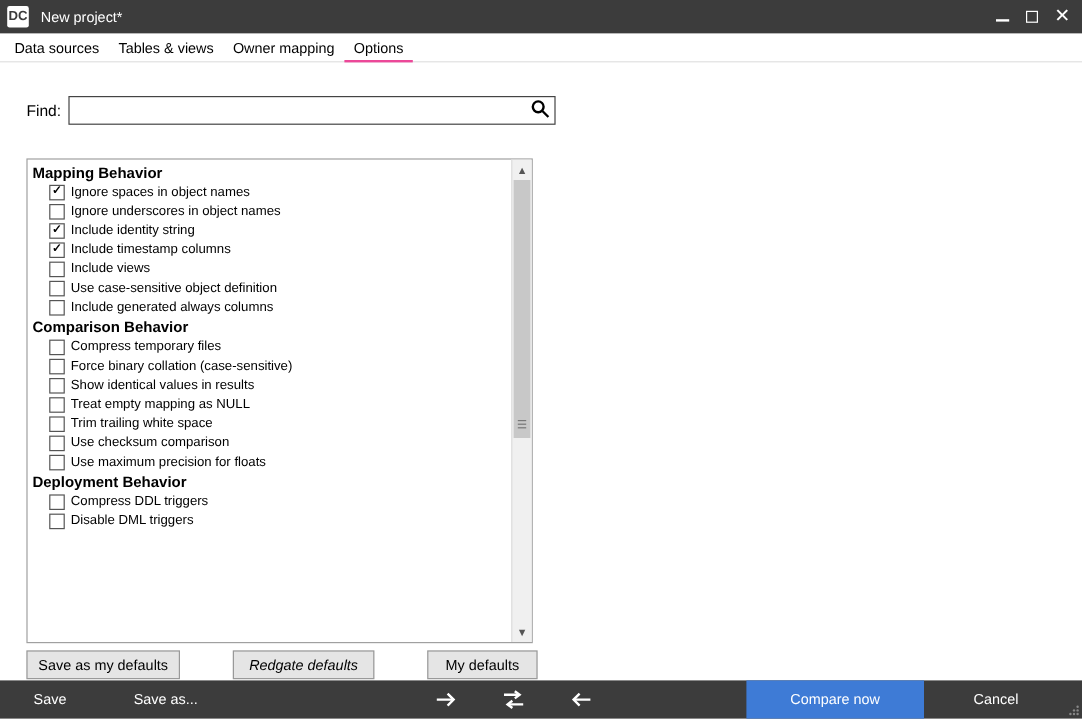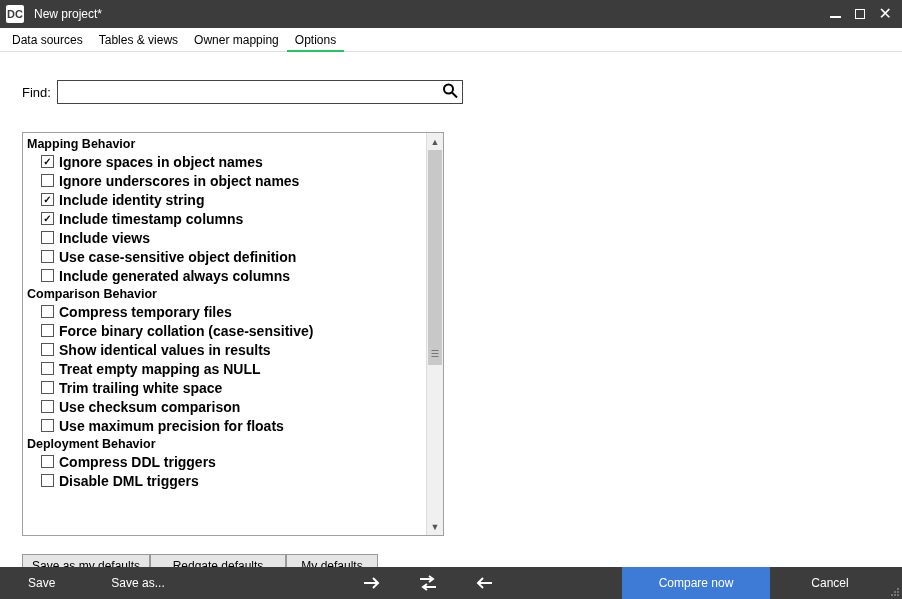--- a/index.html
+++ b/index.html
@@ -47,21 +47,21 @@
       align-items: flex-end;
     }
     .tabs .tab {
       padding: 4px 8px 3px 8px;
       font-size: 12px;
       color: #000;
       cursor: pointer;
       border-bottom: 2px solid transparent;
       margin-bottom: -1px;
     }
-    .tabs .tab.active { border-bottom: 2px solid #22c55e; }
+    .tabs .tab.active { border-bottom: 2px solid #ec4899; }
 
     .content {
       padding: 28px 22px 10px 22px;
     }
     .find-row {
       display: flex;
       align-items: center;
       margin-bottom: 28px;
     }
     .find-row label { font-weight: normal; font-size: 13px; margin-right: 6px;}
@@ -104,21 +104,21 @@
       padding: 1.5px 0 1.5px 14px;
       gap: 5px;
     }
     .cbox {
       width: 13px; height: 13px; border: 1px solid #555; background: #fff;
       display: inline-flex; align-items:center; justify-content:center;
       font-size: 11px; line-height: 1;
       flex-shrink: 0;
     }
     .cbox.checked::after{ content:"✓"; color:#000; font-weight:bold; font-size:10px;}
-    .option-label { font-size: 14px; font-weight: bold; }
+    .option-label { font-size: 11px; }
     .scrollbar {
       width: 17px;
       background: #f0f0f0;
       border-left: 1px solid #dcdcdc;
       position: relative;
     }
     .scrollbar .arrow {
       position: absolute; left:0; right:0; height:17px;
       display:flex; align-items:center; justify-content:center;
       color:#555; font-size:9px; cursor:pointer;
@@ -131,28 +131,28 @@
       background: #c8c8c8;
     }
     .scrollbar .grip{
       position:absolute; left:50%; transform:translateX(-50%);
       bottom: 8px;
       width:7px; height:7px;
       display:flex; flex-direction:column; justify-content:space-between;
     }
     .scrollbar .grip span{ height:1px; background:#777;}
     .defaults-row{
-      display:flex; margin-top:18px;
+      display:flex; gap:44px; margin-top:6px;
     }
     .defaults-row button{
       height:24px; border:1px solid #999; background:#e5e5e5;
       font-size:12px; cursor:pointer;
     }
     .defaults-row button.wide1{ width:128px;}
-    .defaults-row button.wide2{ width:136px;}
+    .defaults-row button.wide2{ width:118px;font-style:italic;}
     .defaults-row button.wide3{ width:92px;}
     .footer{
       position:absolute; left:0; right:0; bottom:0;
       height:32px;
       background:#3c3c3c;
       color:#fff;
       display:flex;
       align-items:center;
       font-size:12px;
     }

